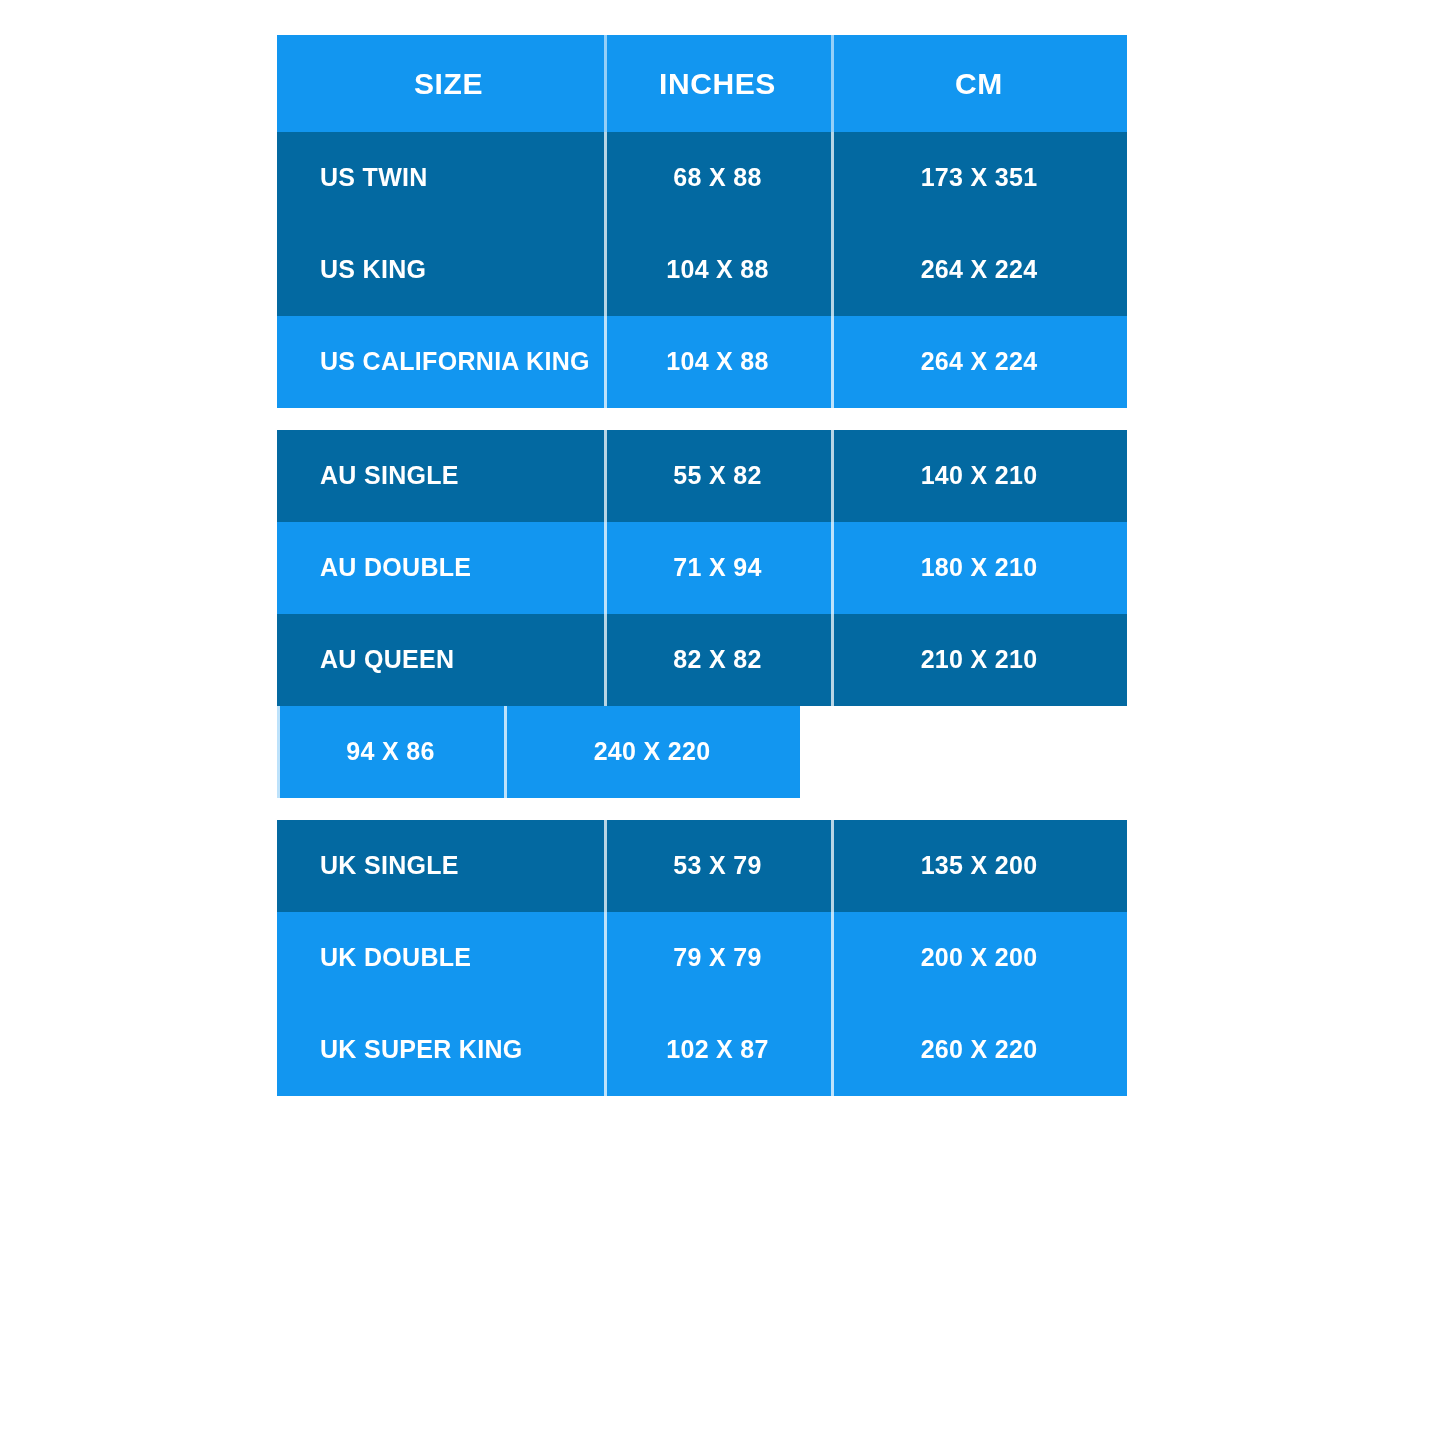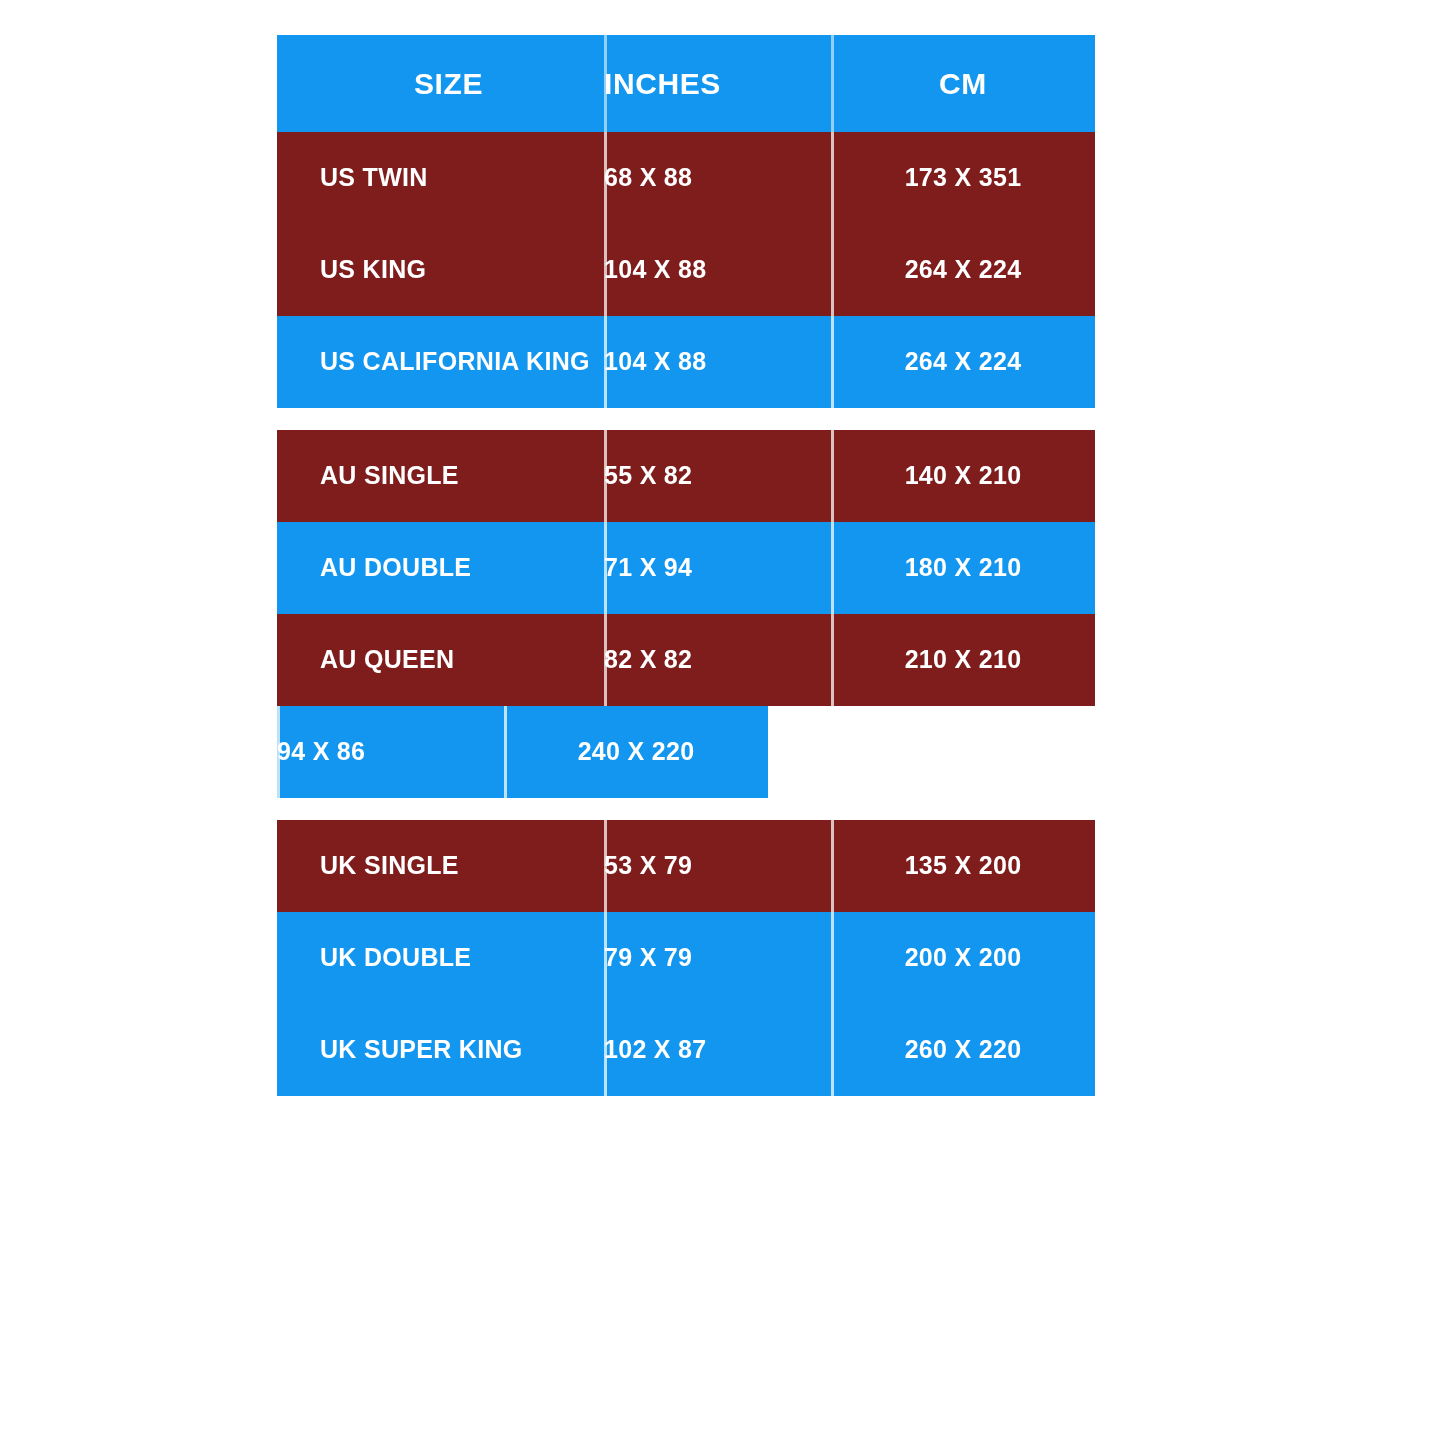--- a/index.html
+++ b/index.html
@@ -50,45 +50,46 @@
   }
 
   .cell-size {
     width: 327px;
     justify-content: flex-start;
     padding-left: 43px;
   }
 
   .cell-inches {
     width: 227px;
+    justify-content: center;
   }
 
   .cell-cm {
-    width: 264px;
+    width: 296px;
     justify-content: center;
   }
 
   
   .cell-inches::before,
   .cell-cm::before {
     content: "";
     position: absolute;
     left: 0;
     top: 0;
     bottom: 0;
     width: 3px;
     background: rgba(255, 255, 255, 0.72);
   }
 
   .shade-dark {
     background: #1296f0;
   }
 
   .shade-light {
-    background: #7f1d1d;
+    background: #0369a1;
   }
 
   .cell-text {
     color: #ffffff;
     font-size: 25px;
     font-weight: bold;
     letter-spacing: 0.3px;
     line-height: 1.1;
     white-space: nowrap;
   }

